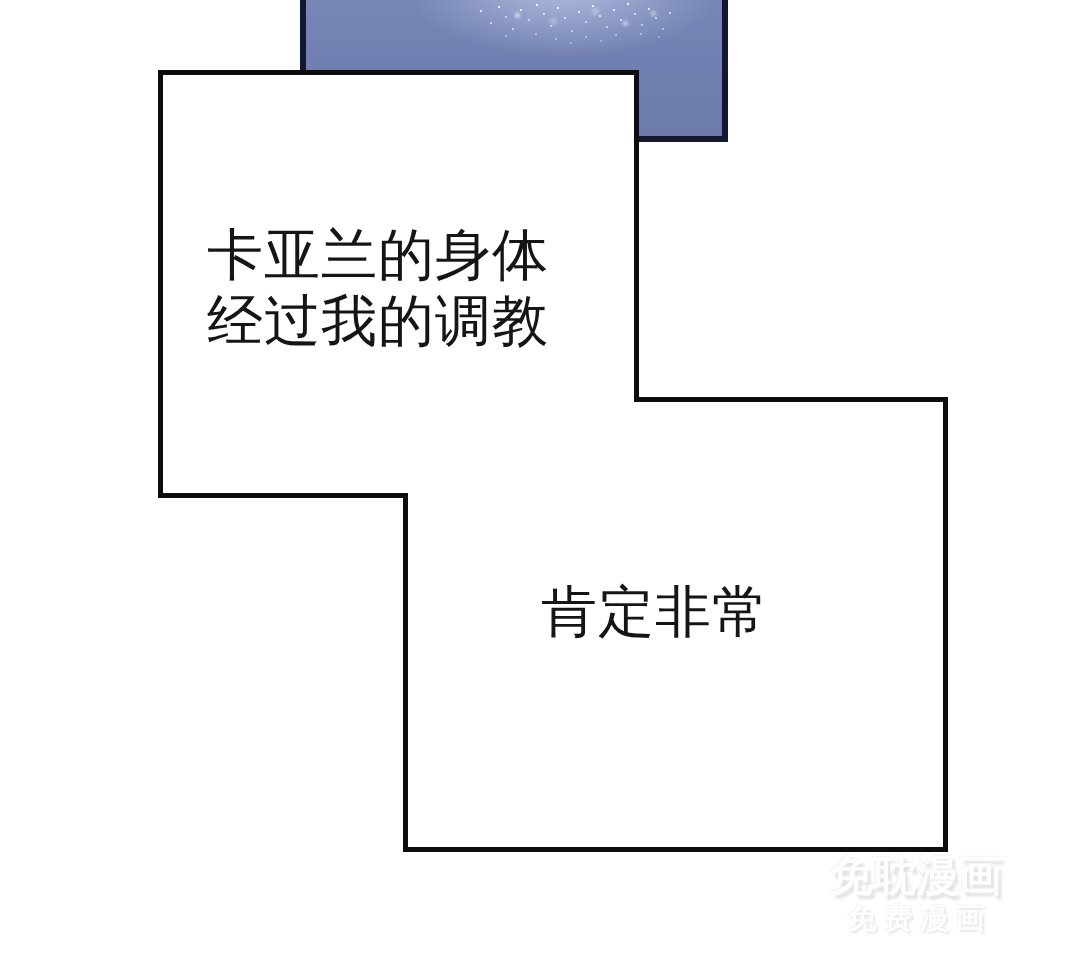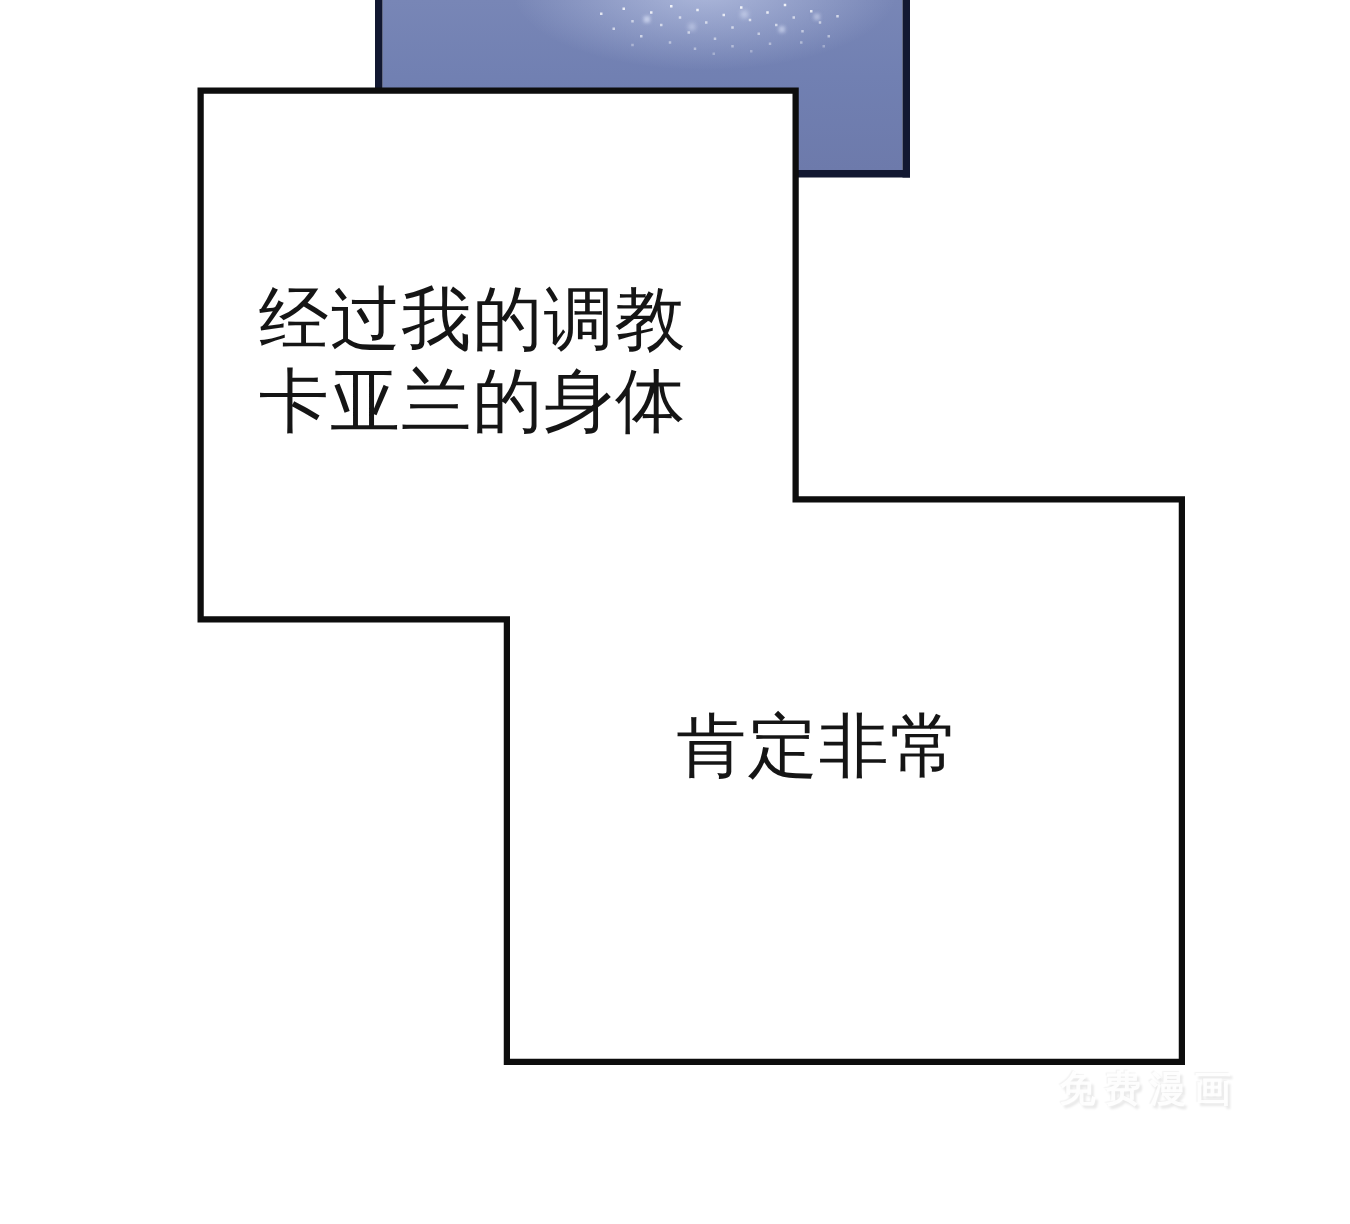--- a/index.html
+++ b/index.html
@@ -105,21 +105,21 @@
   .speech-text-1 {
     left: 160px;
     top: 222px;
     width: 436px;
     font-size: 56px;
     line-height: 66px;
     letter-spacing: 1px;
   }
   .speech-text-2 {
     left: 405px;
-    top: 561px;
+    top: 576px;
     width: 500px;
     font-size: 56px;
     line-height: 72px;
     letter-spacing: 1px;
   }
 
   
   .watermark {
     position: absolute;
     left: 810px;
@@ -157,25 +157,26 @@
   <div class="comic-panel">
     <div class="sparkle-haze"></div>
     <div class="sparkle-dots"></div>
   </div>
 
   <svg class="bubble-shape-svg" viewBox="0 0 1080 979">
     <path d="M160.5,72.5 L636.5,72.5 L636.5,399.5 L945.5,399.5 L945.5,849.5 L405.5,849.5 L405.5,495.5 L160.5,495.5 Z" fill="#ffffff" stroke="#0d0d0d" stroke-width="5" stroke-linejoin="miter"></path>
   </svg>
 
   <div class="speech-text speech-text-1">
+    <div>卡亚兰的身体</div>
     <div>经过我的调教</div>
-    <div>卡亚兰的身体</div>
   </div>
 
   <div class="speech-text speech-text-2">
     <div>肯定非常</div>
   </div>
 
   <div class="watermark">
+    <div class="watermark-title">免耽漫画</div>
     <div class="watermark-subtitle">免费漫画</div>
   </div>
 
 </div>
 
 </body></html>

